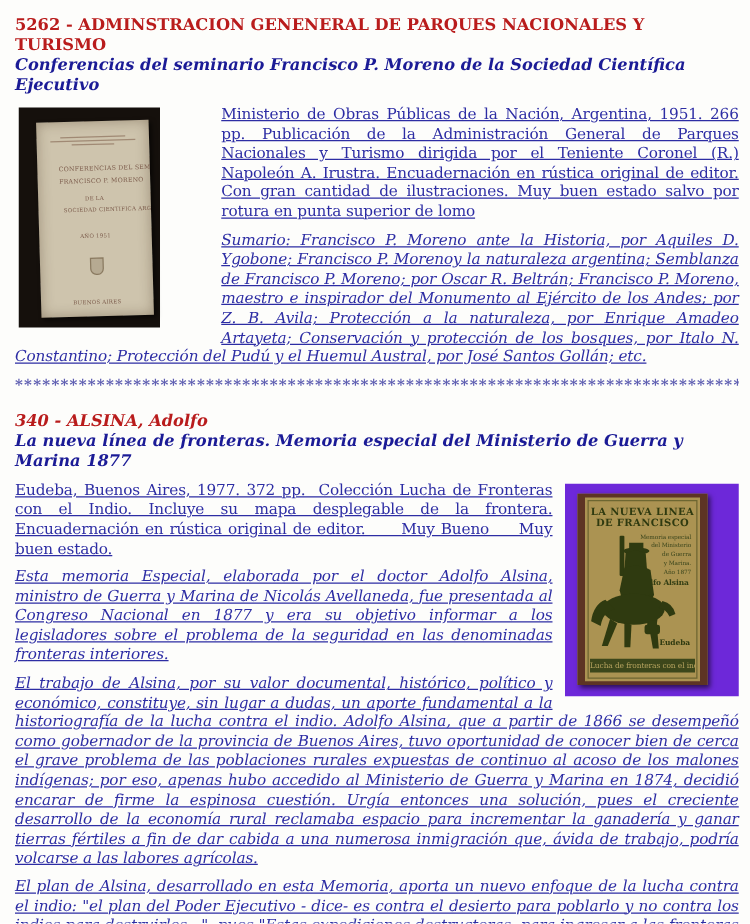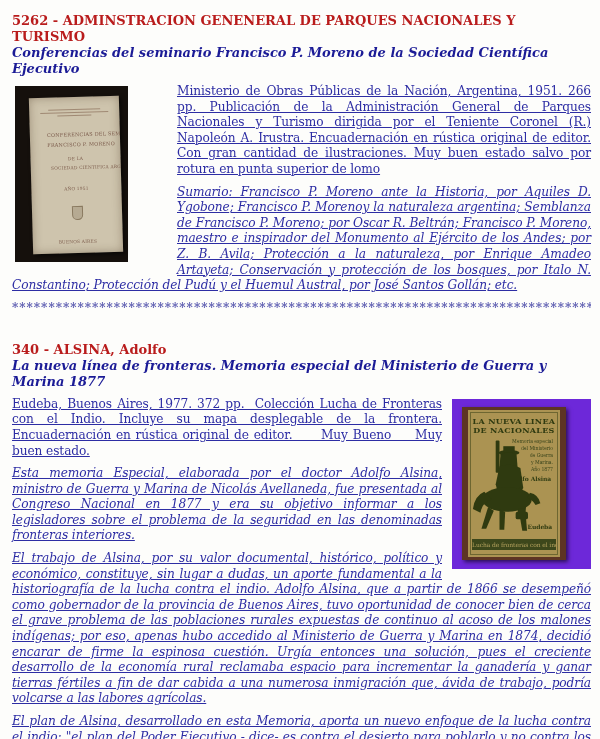--- a/index.html
+++ b/index.html
@@ -36,21 +36,21 @@
     text-align:justify;
   }
   .entry-body p { margin:0 0 7px;text-decoration:underline; }
   .ital { font-style:italic; }
   .price { clear:both; margin:8px 0 8px; font-size:12.5px; line-height:16px; }
   .divider {
     margin:0 0 8px; height:15px; overflow:hidden; white-space:nowrap;
     font-size:12px; line-height:15px; font-weight:bold;
     letter-spacing:1px; color:#5c5cb0;
   }
-  .entry2-title { margin-top:26px; }
+  .entry2-title { margin-top:14px;font-style:italic; }
 
   
   .photo1 {
     float:left; width:113px; height:176px;
     margin:2px 49px 6px 3px;
     background:#15100c; position:relative;
   }
   .cover1 {
     position:absolute; left:16px; top:11px; width:90px; height:156px;
     background:#cec4ad; transform:rotate(-1.6deg);
@@ -148,21 +148,21 @@
   <section>
     <h1 class="entry-title entry2-title">340 - ALSINA, Adolfo</h1>
     <h2 class="entry-subtitle">La nueva línea de fronteras. Memoria especial del Ministerio de Guerra y Marina 1877</h2>
 
     <div class="entry-body">
       <div class="photo2">
         <div class="cover2">
           <div class="c2-frame"></div>
           <div class="c2-title">
             <div>LA NUEVA LINEA</div>
-            <div>DE NACIONALES</div>
+            <div>DE FRANCISCO</div>
           </div>
           <div class="c2-sub">
             <span>Memoria especial</span>
             <span>del Ministerio</span>
             <span>de Guerra</span>
             <span>y Marina.</span>
             <span>Año 1877</span>
           </div>
           <div class="c2-author">Adolfo Alsina</div>
           <svg class="c2-horseman" width="76" height="96" viewBox="0 0 80 100">

